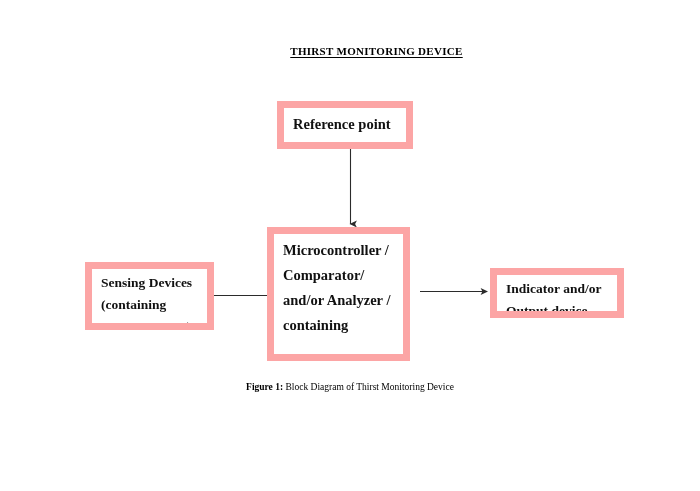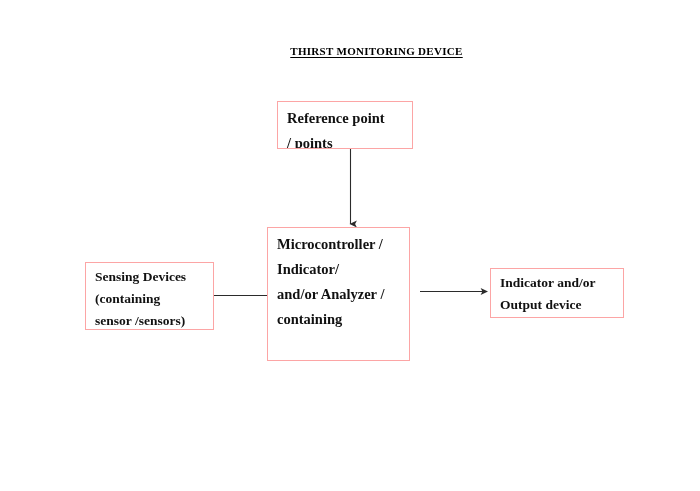--- a/index.html
+++ b/index.html
@@ -38,21 +38,21 @@
   }
   #figure-title span.t-underline {
     text-decoration: underline;
     text-underline-offset: 2px;
   }
 
   
   .node-box {
     position: absolute;
     box-sizing: border-box;
-    border: 1px solid #fca5a5;
+    border: 7px solid #fca5a5;
     background: #ffffff;
     font-family: "Liberation Serif", "DejaVu Serif", serif;
     font-weight: bold;
     font-size: 14.5px;
     line-height: 25px;
     color: #111111;
     padding: 4px 6px 4px 9px;
     overflow: hidden;
   }
   .node-box .line {
@@ -145,30 +145,31 @@
     <line x1="420" y1="291.5" x2="487" y2="291.5" stroke="#2b2b2b" stroke-width="1.1" marker-end="url(#arrowhead-right)"></line>
   </svg>
 
   <div class="node-box" id="box-reference">
     <span class="line">Reference point</span>
     <span class="line">/ points</span>
   </div>
 
   <div class="node-box" id="box-controller">
     <span class="line">Microcontroller /</span>
-    <span class="line">Indicator/</span>
+    <span class="line">Comparator/</span>
     <span class="line">and/or Analyzer /</span>
     <span class="line">containing</span>
   </div>
 
   <div class="node-box" id="box-sensing">
     <span class="line">Sensing Devices</span>
     <span class="line">(containing</span>
     <span class="line">sensor /sensors)</span>
   </div>
 
   <div class="node-box" id="box-indicator">
     <span class="line">Indicator and/or</span>
     <span class="line">Output device</span>
   </div>
 
+  <div id="figure-caption"><span class="cap-label">Figure 1:</span><span class="cap-text"> Block Diagram of Thirst Monitoring Device</span></div>
 
 </div>
 
 </body></html>

